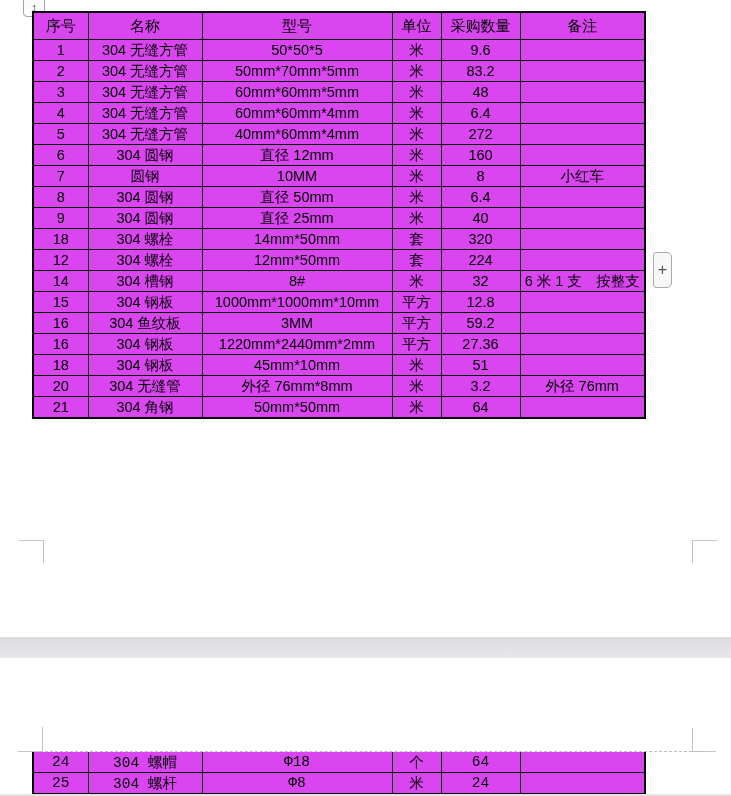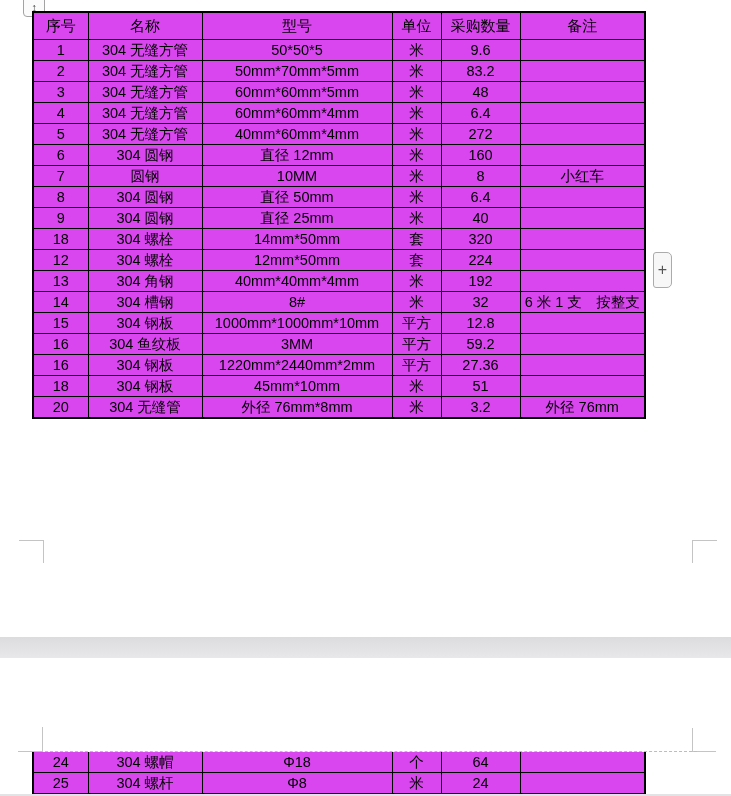--- a/index.html
+++ b/index.html
@@ -15,21 +15,21 @@
     position:absolute;left:32px;background:#d946ef;
   }
   table.doc-table th,table.doc-table td{
     border:1.5px solid #000;
     padding:0 2px;text-align:center;vertical-align:middle;
     overflow:hidden;white-space:nowrap;
   }
   table.doc-table th{height:26px;font-weight:normal;font-size:15px;}
   table.doc-table td{height:20px;font-size:14.5px;}
   #table-page1{top:11px;border:2px solid #000;}
-  #table-page2{top:752px;border:2px solid #000;border-top:none;}
+  #table-page2{top:752px;border:2px solid #000;border-top:none;font-family:Liberation Mono, monospace;}
   #table-page2 tr:first-child td{border-top:none;}
   
   .resize-handle{
     position:absolute;left:23px;top:-9px;width:22px;height:26px;
     border:1px solid #a3a3a3;border-radius:4px;background:#fbfbfb;
     display:flex;align-items:flex-end;justify-content:center;
     font-size:12px;color:#444;line-height:15px;box-sizing:border-box;
   }
   .add-button{
     position:absolute;left:653px;top:252px;width:19px;height:36px;
@@ -168,28 +168,20 @@
       </tr>
       <tr>
         <td>12</td>
         <td>304 螺栓</td>
         <td>12mm*50mm</td>
         <td>套</td>
         <td>224</td>
         <td></td>
       </tr>
       <tr>
-        <td>13</td>
-        <td>304 角钢</td>
-        <td>40mm*40mm*4mm</td>
-        <td>米</td>
-        <td>192</td>
-        <td></td>
-      </tr>
-      <tr>
         <td>14</td>
         <td>304 槽钢</td>
         <td>8#</td>
         <td>米</td>
         <td>32</td>
         <td>6 米 1 支　按整支</td>
       </tr>
       <tr>
         <td>15</td>
         <td>304 钢板</td>
@@ -222,20 +214,28 @@
         <td>51</td>
         <td></td>
       </tr>
       <tr>
         <td>20</td>
         <td>304 无缝管</td>
         <td>外径 76mm*8mm</td>
         <td>米</td>
         <td>3.2</td>
         <td>外径 76mm</td>
+      </tr>
+      <tr>
+        <td>21</td>
+        <td>304 角钢</td>
+        <td>50mm*50mm</td>
+        <td>米</td>
+        <td>64</td>
+        <td></td>
       </tr>
     </tbody>
 </table>
 
 <div class="add-button">+</div>
 
 <div class="margin-mark" id="mark-p1-bl"></div>
 <div class="margin-mark" id="mark-p1-br"></div>
 
 <div class="page-break-band"></div>

